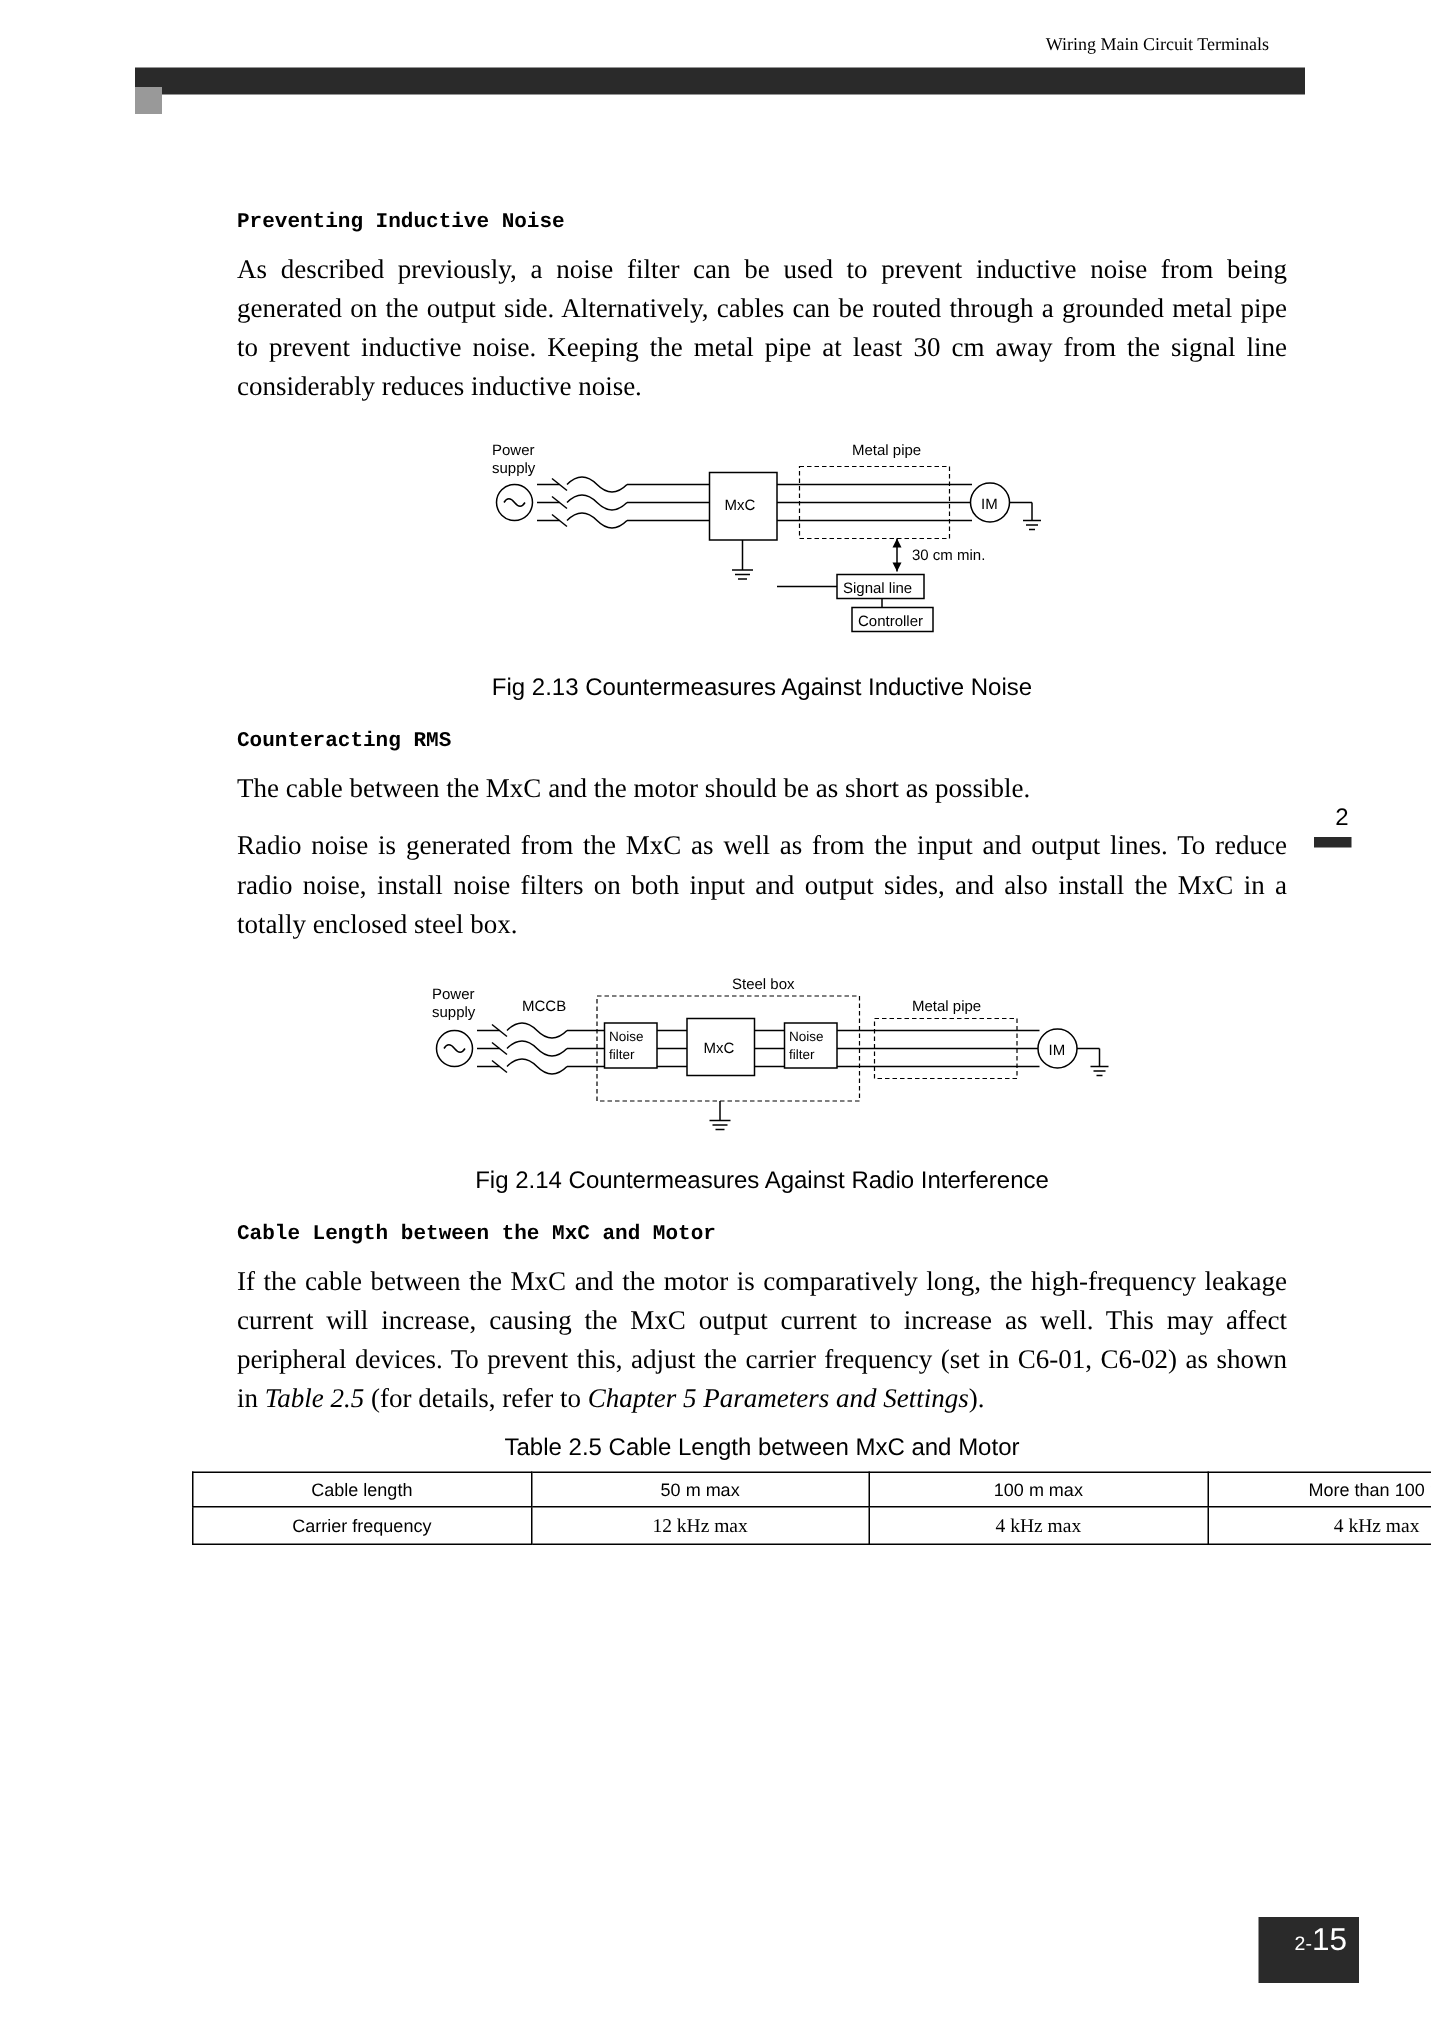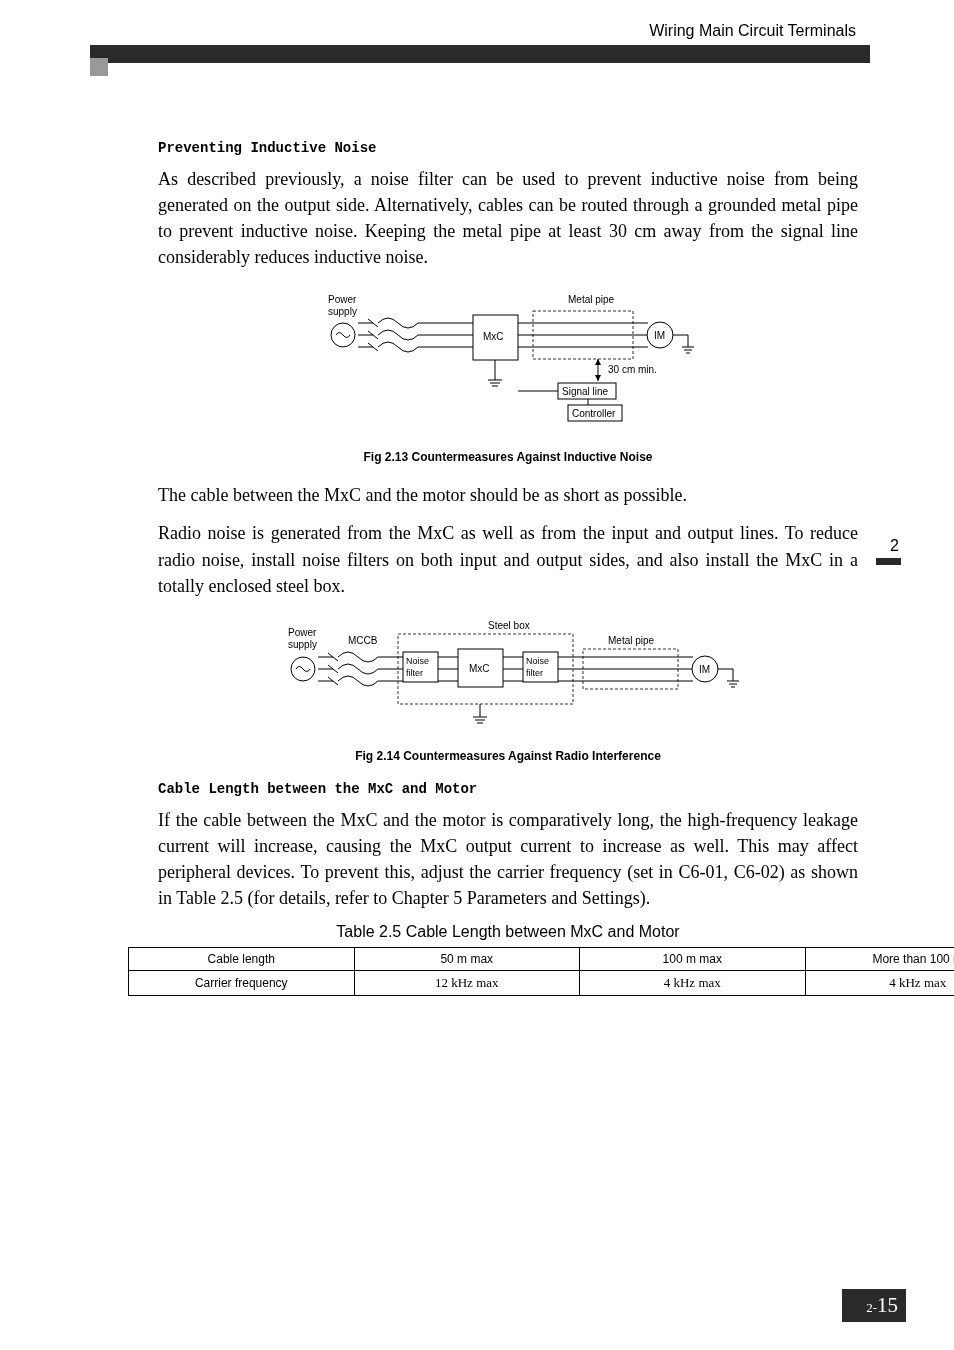--- a/index.html
+++ b/index.html
@@ -11,23 +11,23 @@
       width: 954px;
       height: 1350px;
       background: #fff;
       font-family: 'Times New Roman', serif;
       position: relative;
       color: #000;
     }
     .header-text {
       position: absolute;
       top: 22px;
-      right: 98px;
-      font-family: Liberation Sans, sans-serif;
-      font-size: 16px;
+      right: 108px;
+      font-family: Liberation Serif, serif;
+      font-size: 12px;
     }
     .header-bar {
       position: absolute;
       top: 45px;
       left: 90px;
       width: 780px;
       height: 18px;
       background: #2a2a2a;
     }
     .header-tab {
@@ -55,31 +55,31 @@
       font-size: 18px;
       text-align: justify;
       line-height: 1.45;
       margin-bottom: 12px;
     }
     .indent {
       padding-left: 0px;
     }
     .fig-caption {
       font-family: Arial, sans-serif;
-      font-size: 12px;
+      font-size: 16px;
       text-align: center;
       margin-top: 8px;
       margin-bottom: 18px;
-      font-weight: bold;
     }
     .diagram {
       margin: 15px auto;
       display: block;
     }
     .italic {
+      font-style: italic;
     }
     .side-marker {
       position: absolute;
       right: 55px;
       top: 537px;
       font-family: Arial, sans-serif;
       font-size: 16px;
     }
     .side-bar {
       position: absolute;
@@ -110,22 +110,22 @@
     table.data-table .row-header {
       font-family: Arial, sans-serif;
       font-size: 12px;
     }
     .page-footer {
       position: absolute;
       bottom: 28px;
       right: 48px;
       background: #2a2a2a;
       color: #fff;
-      padding: 4px 8px 4px 24px;
-      font-family: Liberation Serif, serif;
+      padding: 4px 8px 16px 24px;
+      font-family: Liberation Sans, sans-serif;
       font-size: 21px;
     }
     .page-footer .prefix {
       font-size: 13px;
       vertical-align: baseline;
     }
     .diagram-box {
       fill: #fff;
       stroke: #000;
       stroke-width: 1;
@@ -210,20 +210,21 @@
     <rect x="260" y="98" width="58" height="16" class="diagram-box"></rect>
     <text x="264" y="110" class="diagram-text">Signal line</text>
     <line x1="220" y1="106" x2="260" y2="106" class="solid-line"></line>
 
     <rect x="270" y="120" width="54" height="16" class="diagram-box"></rect>
     <text x="274" y="132" class="diagram-text">Controller</text>
     <line x1="290" y1="114" x2="290" y2="120" class="solid-line"></line>
   </svg>
   <div class="fig-caption">Fig 2.13  Countermeasures Against Inductive Noise</div>
 
+  <div class="section-title">Counteracting RMS</div>
   <div class="body-text indent">The cable between the MxC and the motor should be as short as possible.</div>
   <div class="body-text indent">Radio noise is generated from the MxC as well as from the input and output lines. To reduce radio noise, install noise filters on both input and output sides, and also install the MxC in a totally enclosed steel box.</div>
 
   <svg class="diagram" width="500" height="120" viewBox="0 0 500 120">
     <text x="30" y="22" class="diagram-text">Power</text>
     <text x="30" y="34" class="diagram-text">supply</text>
     <circle cx="45" cy="55" r="12" class="diagram-box"></circle>
     <path d="M 38 55 Q 41 50 45 55 Q 49 60 52 55" class="solid-line"></path>
 
     <text x="90" y="30" class="diagram-text">MCCB</text>

